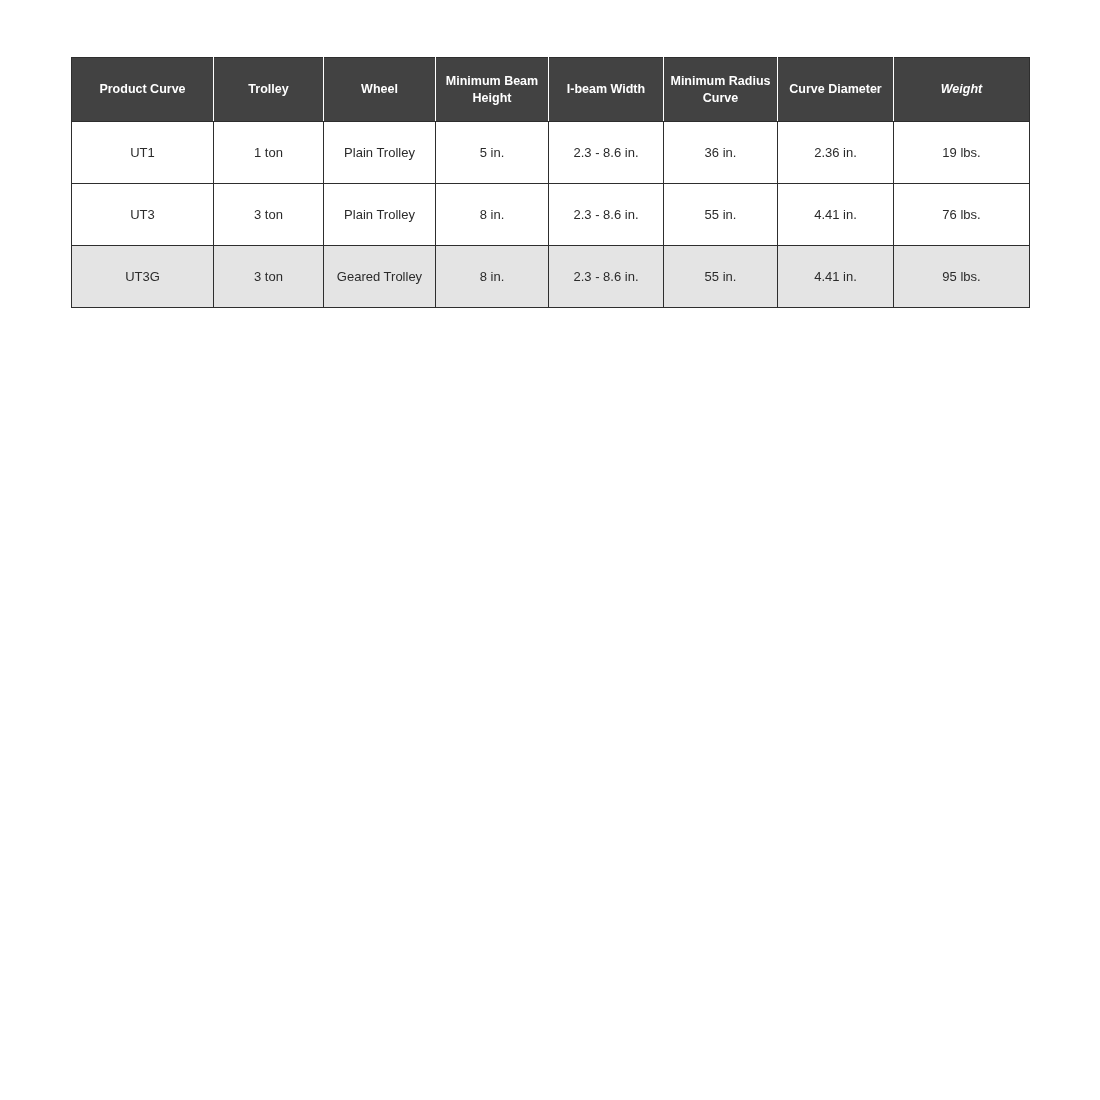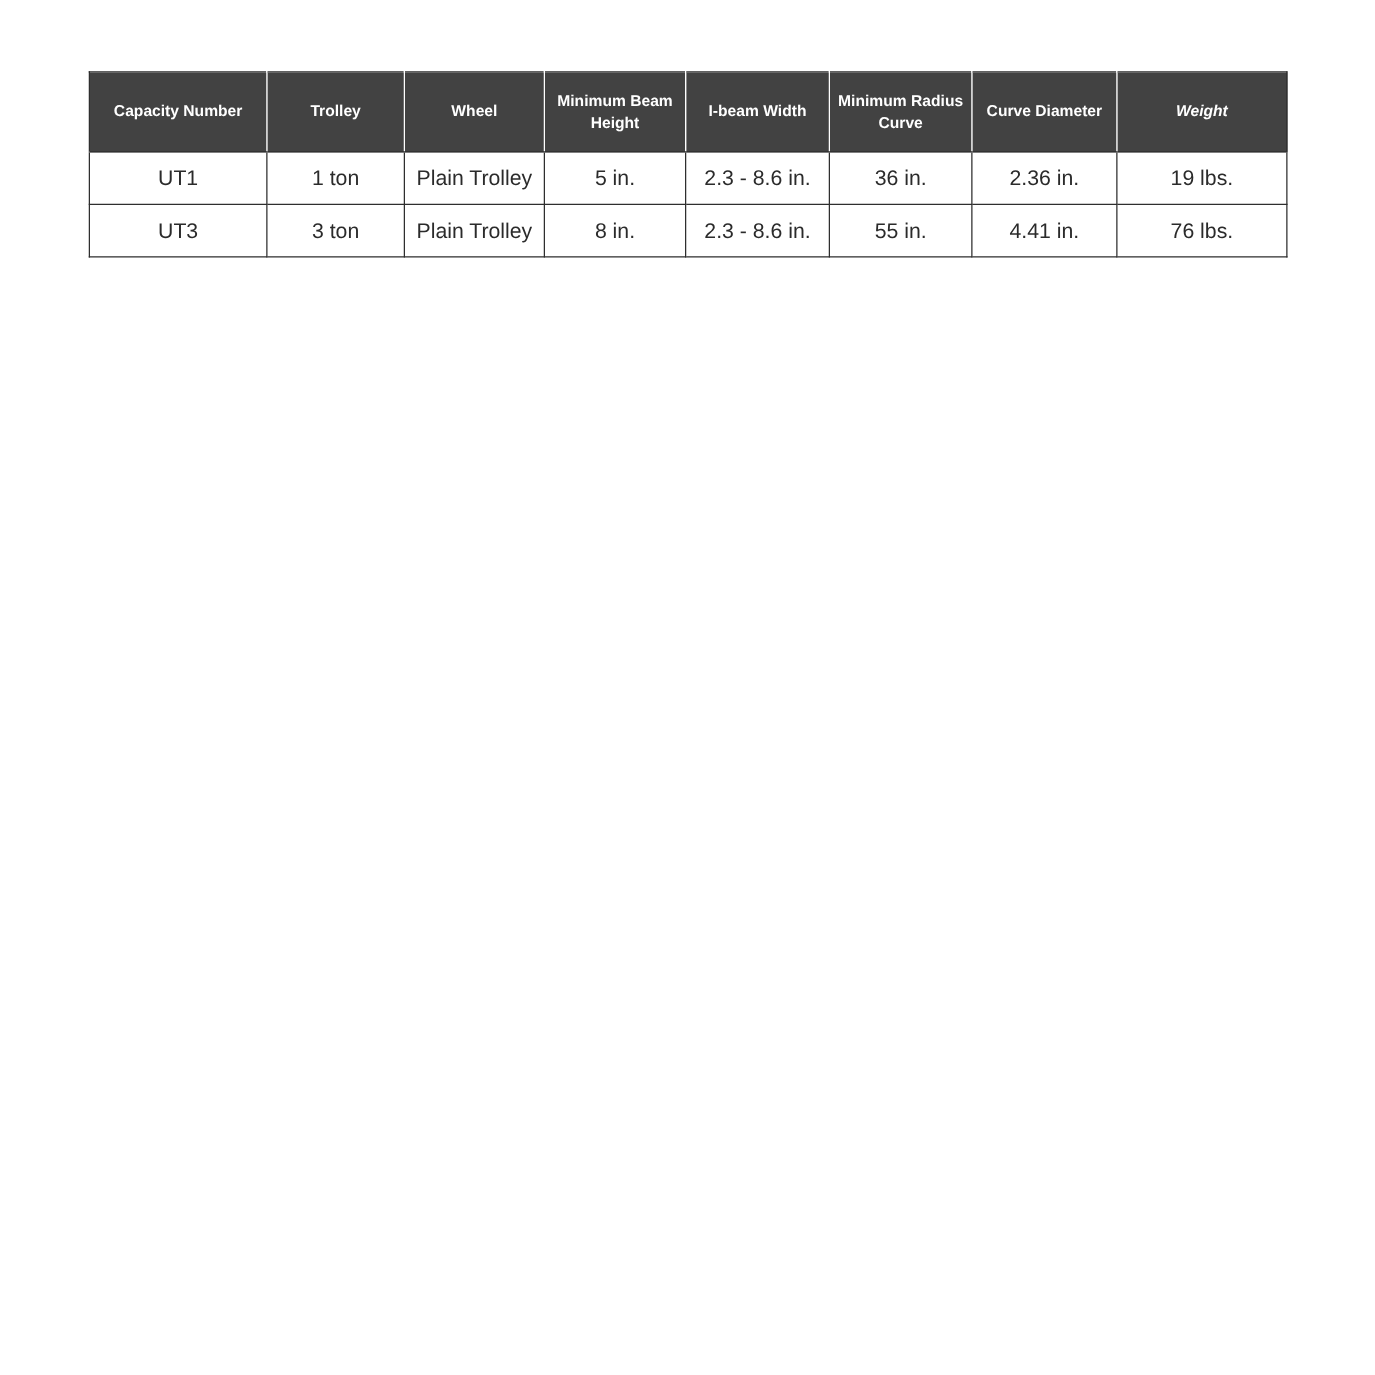--- a/index.html
+++ b/index.html
@@ -53,27 +53,27 @@
   }
   table.spec-table thead th:first-child {
     border-left: none;
   }
   table.spec-table thead th:last-child {
     border-right: none;
     font-style: italic;
   }
 
   table.spec-table tbody td {
-    font-size: 17px;
+    font-size: 13px;
     font-weight: normal;
     color: #2b2b2b;
     text-align: center;
     vertical-align: middle;
     height: 41px;
-    padding: 0 5px;
+    padding: 10px 5px;
     border: 1.2px solid #2e2e2e;
     background: #ffffff;
   }
 
   table.spec-table tbody tr.striped td {
     background: #e4e4e4;
   }
 
   
   col.c0 { width: 142px; }
@@ -96,21 +96,21 @@
           <col class="c1">
           <col class="c2">
           <col class="c3">
         <col class="c4">
           <col class="c5">
           <col class="c6">
           <col class="c7">
       </colgroup>
       <thead>
         <tr>
-          <th>Capacity Number</th>
+          <th>Product Curve</th>
           <th>Trolley</th>
           <th>Wheel</th>
           <th>Minimum Beam Height</th>
           <th>I-beam Width</th>
           <th>Minimum Radius Curve</th>
           <th>Curve Diameter</th>
           <th>Weight</th>
         </tr>
       </thead>
       <tbody>
@@ -127,16 +127,26 @@
         <tr>
           <td>UT3</td>
           <td>3 ton</td>
           <td>Plain Trolley</td>
           <td>8 in.</td>
           <td>2.3 - 8.6 in.</td>
           <td>55 in.</td>
           <td>4.41 in.</td>
           <td>76 lbs.</td>
         </tr>
+        <tr class="striped">
+          <td>UT3G</td>
+          <td>3 ton</td>
+          <td>Geared Trolley</td>
+          <td>8 in.</td>
+          <td>2.3 - 8.6 in.</td>
+          <td>55 in.</td>
+          <td>4.41 in.</td>
+          <td>95 lbs.</td>
+        </tr>
       </tbody>
     </table>
   </div>
 </div>
 
 </body></html>

